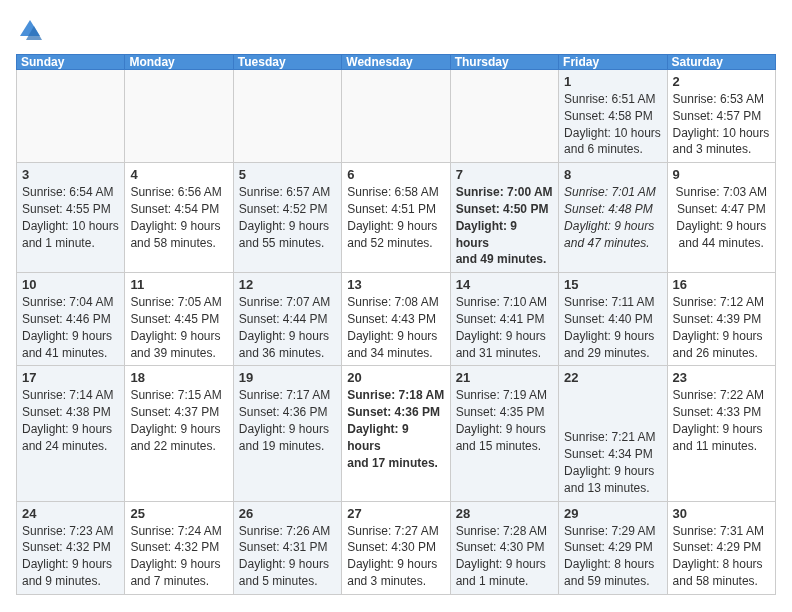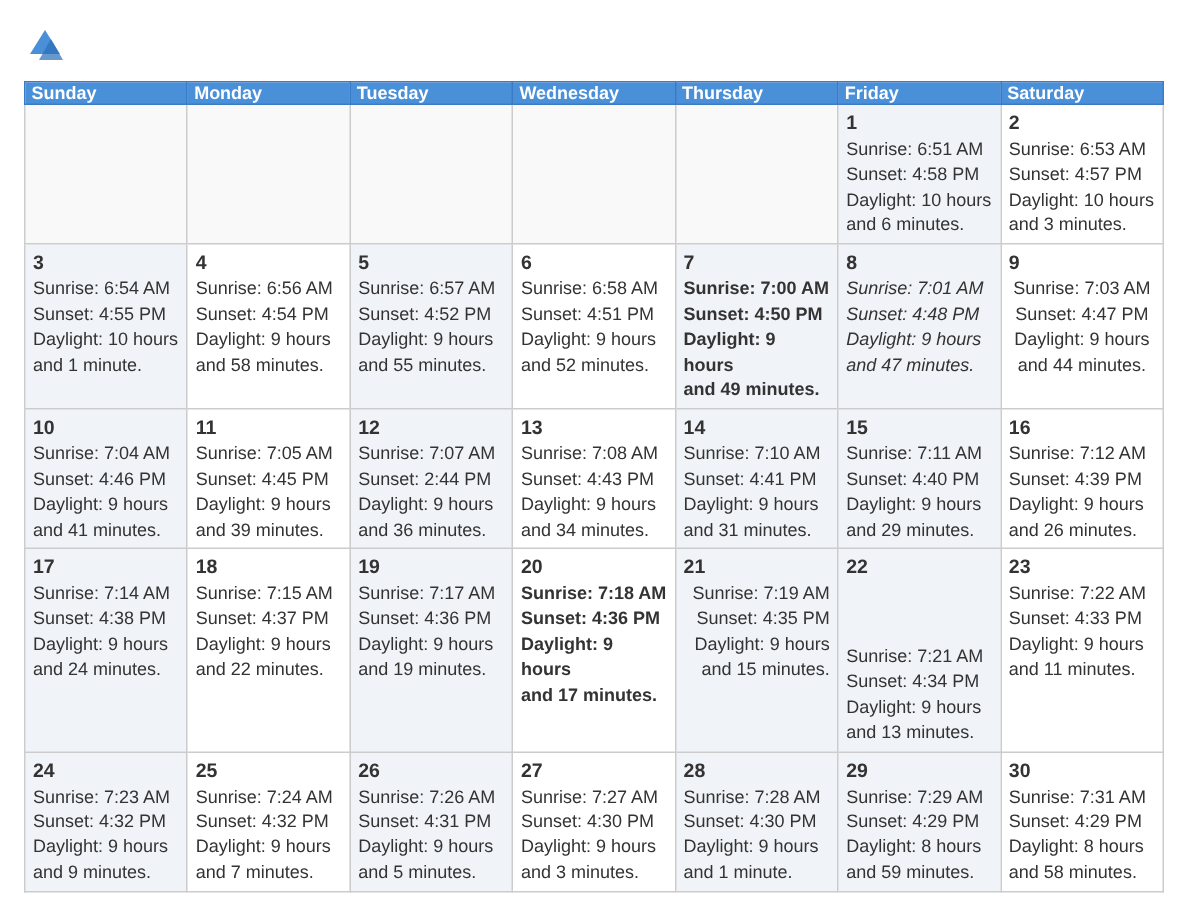--- a/index.html
+++ b/index.html
@@ -195,21 +195,21 @@
         <td>
           <span class="day-num">11</span>
           <div class="day-info" style="white-space: pre-line;">Sunrise: 7:05 AM
 Sunset: 4:45 PM
 Daylight: 9 hours
 and 39 minutes.</div>
         </td>
         <td class="shaded">
           <span class="day-num">12</span>
           <div class="day-info" style="white-space: pre-line;">Sunrise: 7:07 AM
-Sunset: 2:44 PM
+Sunset: 4:44 PM
 Daylight: 9 hours
 and 36 minutes.</div>
         </td>
         <td>
           <span class="day-num">13</span>
           <div class="day-info" style="white-space: pre-line;">Sunrise: 7:08 AM
 Sunset: 4:43 PM
 Daylight: 9 hours
 and 34 minutes.</div>
         </td>
@@ -259,21 +259,21 @@
         </td>
         <td>
           <span class="day-num">20</span>
           <div class="day-info" style="white-space: pre-line; font-weight: bold;">Sunrise: 7:18 AM
 Sunset: 4:36 PM
 Daylight: 9 hours
 and 17 minutes.</div>
         </td>
         <td class="shaded">
           <span class="day-num">21</span>
-          <div class="day-info" style="white-space: pre-line; text-align: right;">Sunrise: 7:19 AM
+          <div class="day-info" style="white-space: pre-line;">Sunrise: 7:19 AM
 Sunset: 4:35 PM
 Daylight: 9 hours
 and 15 minutes.</div>
         </td>
         <td class="shaded">
           <span class="day-num">22</span>
           <div class="day-info" style="white-space: pre-line; margin-top: 44px;">Sunrise: 7:21 AM
 Sunset: 4:34 PM
 Daylight: 9 hours
 and 13 minutes.</div>

